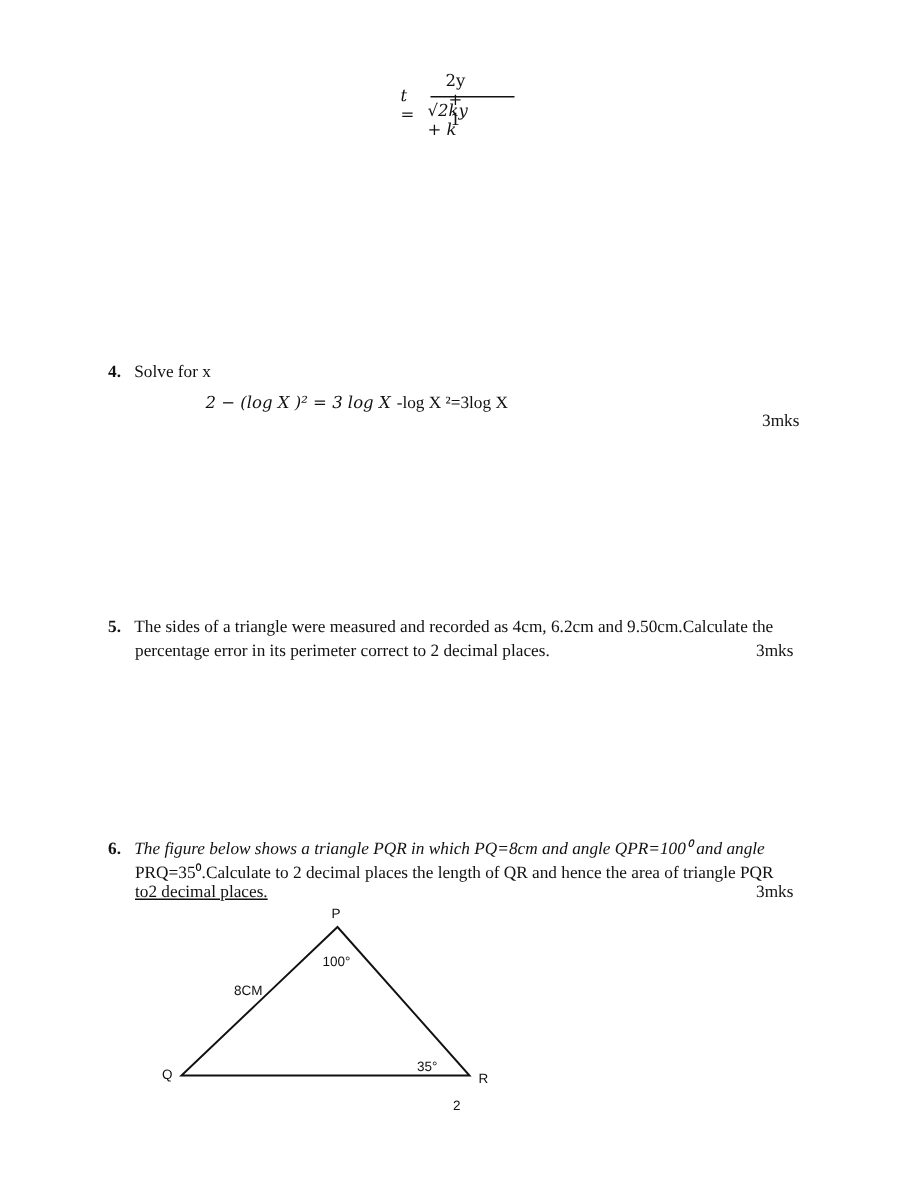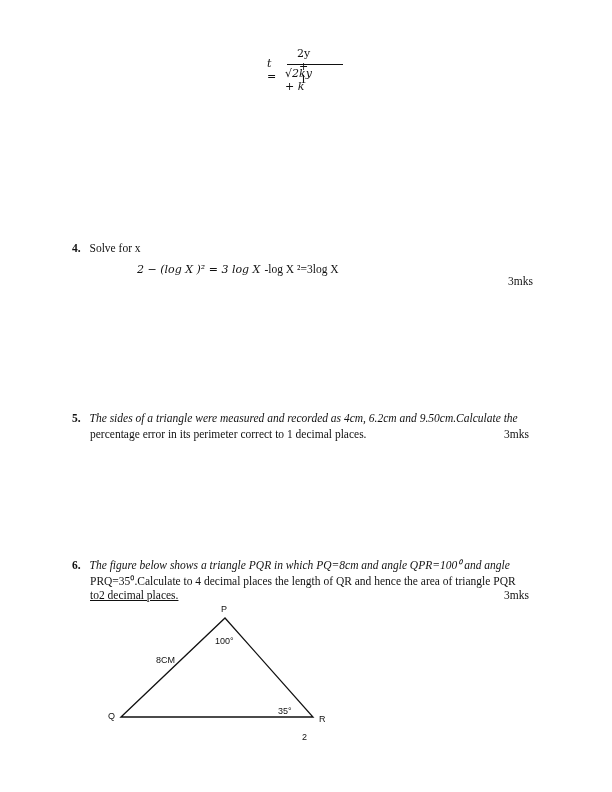--- a/index.html
+++ b/index.html
@@ -31,30 +31,30 @@
   <span style="margin-left:6px;">Solve for x</span>
 </div>
 <div class="abs" style="left:137px; top:259px;text-align:center;">
   <span class="math">2 − (log X )² = 3 log  X</span>
   <span class="serif">-log X ²=3log X</span>
 </div>
 <div class="abs serif" style="left:508px; top:275px;">3mks</div>
 
 <div class="abs serif" style="left:72px; top:412px;">
   <span class="num">5.</span>
-  <span style="margin-left:6px;font-style:italic;">The sides of a triangle were measured and recorded as 4cm, 6.2cm and 9.50cm.Calculate the</span>
+  <span style="margin-left:6px;">The sides of a triangle were measured and recorded as 4cm, 6.2cm and 9.50cm.Calculate the</span>
 </div>
-<div class="abs serif" style="left:90px; top:428px;">percentage error in its perimeter correct to 1 decimal places.</div>
+<div class="abs serif" style="left:90px; top:428px;">percentage error in its perimeter correct to 2 decimal places.</div>
 <div class="abs serif" style="left:504px; top:428px;">3mks</div>
 
 <div class="abs serif" style="left:72px; top:557px;">
   <span class="num">6.</span>
   <span style="margin-left:6px;font-style:italic;">The figure below shows a triangle PQR in which PQ=8cm and angle QPR=100⁰ and angle</span>
 </div>
-<div class="abs serif" style="left:90px; top:573px;">PRQ=35⁰.Calculate to 4 decimal places the length of QR and hence the area of triangle PQR</div>
+<div class="abs serif" style="left:90px; top:573px;">PRQ=35⁰.Calculate to 2 decimal places the length of QR and hence the area of triangle PQR</div>
 <div class="abs serif" style="left:90px; top:589px;text-decoration:underline;">to2 decimal places.</div>
 <div class="abs serif" style="left:504px; top:589px;">3mks</div>
 
 <svg class="abs" style="left:0; top:0;" width="612" height="792">
   <polygon points="121,717 225,618 313,717" fill="none" stroke="#111" stroke-width="1.3"></polygon>
 </svg>
 <div class="abs fig-label" style="left:221px; top:604px;">P</div>
 <div class="abs fig-label" style="left:108px; top:711px;">Q</div>
 <div class="abs fig-label" style="left:319px; top:714px;">R</div>
 <div class="abs fig-label" style="left:136px; top:655px;margin-left:20px;">8CM</div>

